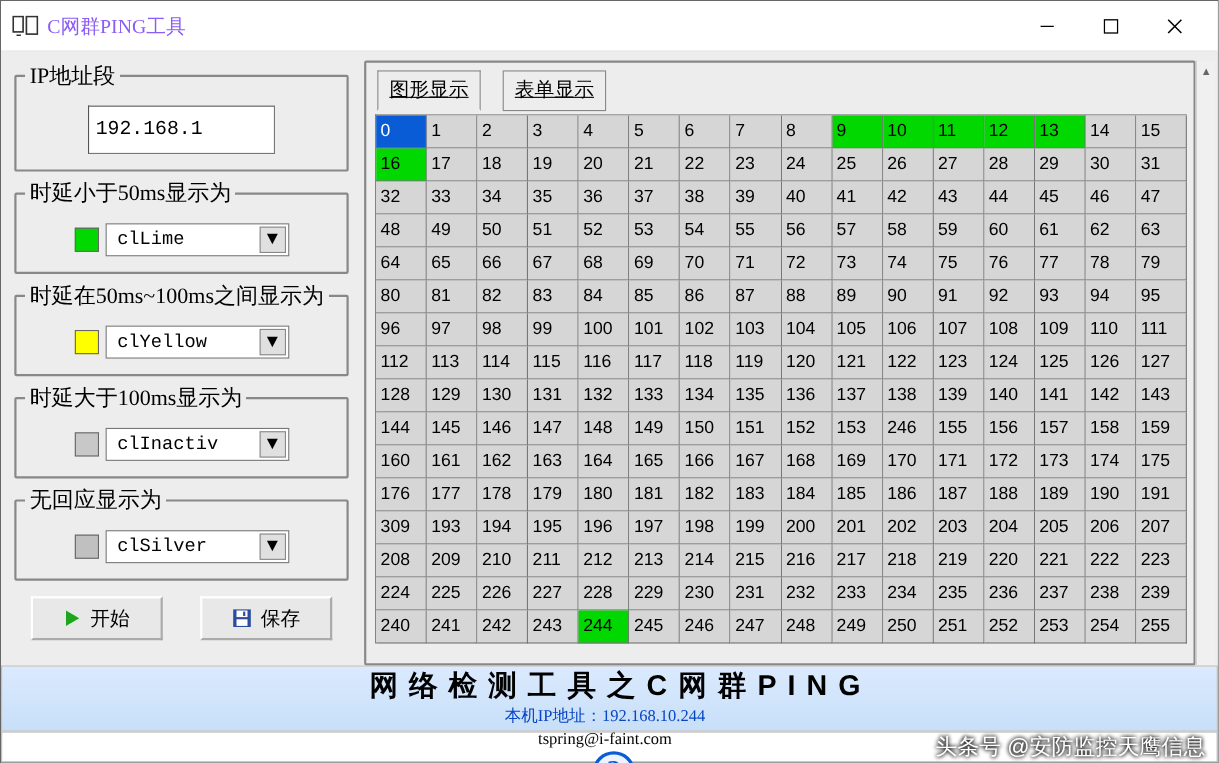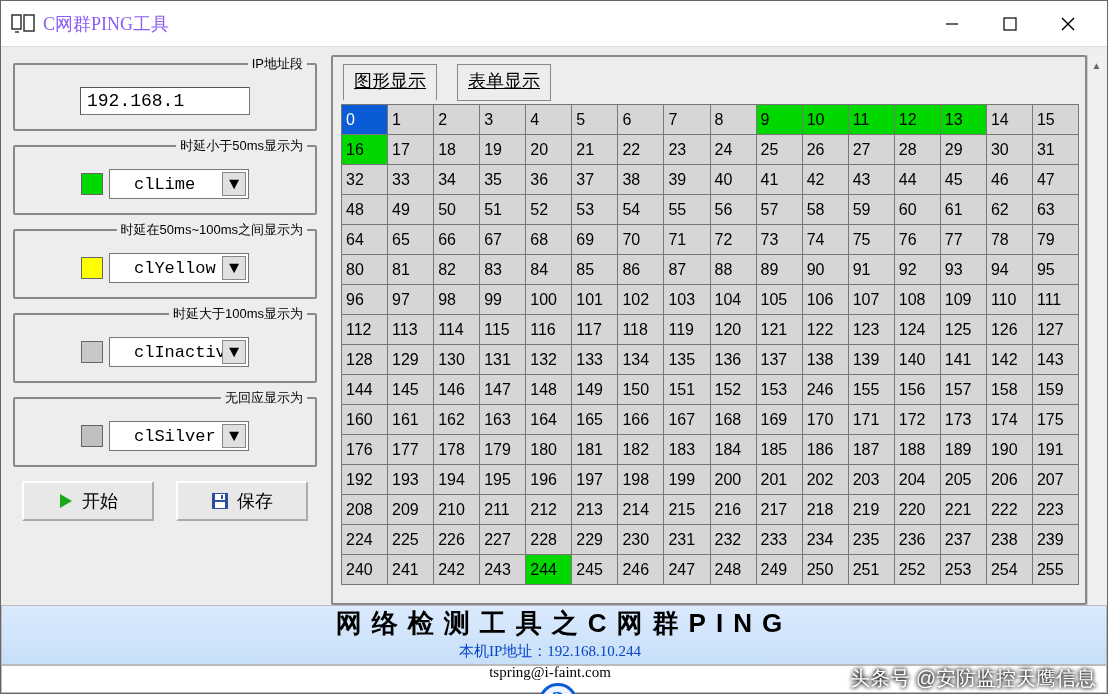--- a/index.html
+++ b/index.html
@@ -37,55 +37,54 @@
     position: relative;
   }
   .left-col { width: 320px; display: flex; flex-direction: column; gap: 6px; padding-bottom: 6px;}
   fieldset.group {
     border: 2px solid #888;
     border-radius: 2px;
     padding: 10px 8px 14px 8px;
     margin: 0 8px;
   }
   fieldset.group legend {
-    font-size: 13px;
+    font-size: 20px;
     padding: 0 4px;
-    font-family: Liberation Sans, sans-serif;
-    text-align: right;
+    font-family: Liberation Serif, serif;
   }
   .ip-input {
     display: block;
     margin: 4px auto 0 auto;
     width: 170px;
-    height: 28px;
+    height: 44px;
     font-size: 18px;
     text-align: left;
     padding: 0 6px;
     font-family: "Courier New", monospace;
     border: 1px solid #777;
     border-top-color:#555; border-left-color:#555;
     background:#fff;
   }
   .color-row { display:flex; align-items:center; justify-content:center; gap:6px; margin-top:4px;}
   .swatch { width:22px; height:22px; border:1px solid #666; }
   .combo {
-    width: 140px; height: 30px;
+    width: 167px; height: 30px;
     border:1px solid #777; background:#fff;
-    display:flex; align-items:center; padding:0 24px;
+    display:flex; align-items:center; padding:0 10px;
     font-family:"Courier New",monospace; font-size:17px;
     position:relative;
   }
   .combo .arrow {
     position:absolute; right:2px; top:2px; bottom:2px; width:24px;
     border:1px solid #888; background:#e0e0e0;
     display:flex; align-items:center; justify-content:center;
   }
   .btnrow { display:flex; justify-content:space-around; padding:8px 6px 0 6px; }
   .btn {
-    width:132px; height:40px;
+    width:120px; height:40px;
     background:#e8e8e8;
     border:2px outset #fff;
     display:flex; align-items:center; justify-content:center; gap:8px;
     font-size:18px;
     font-family:"Microsoft YaHei","SimSun",sans-serif;
   }
   .right-col { flex:1; border:2px solid #888; border-radius:2px; margin-right:20px; padding:6px 6px 6px 8px; position:relative;}
   .tabs { display:flex; gap:20px; padding-left:2px; margin-bottom:4px;text-decoration:underline;}
   .tab {
     padding:4px 10px 6px 10px;
@@ -453,21 +452,21 @@
           <div class="cell">182</div>
           <div class="cell">183</div>
           <div class="cell">184</div>
           <div class="cell">185</div>
           <div class="cell">186</div>
           <div class="cell">187</div>
           <div class="cell">188</div>
           <div class="cell">189</div>
           <div class="cell">190</div>
           <div class="cell">191</div>
-          <div class="cell">192</div>
+          <div class="cell">309</div>
           <div class="cell">193</div>
           <div class="cell">194</div>
           <div class="cell">195</div>
           <div class="cell">196</div>
           <div class="cell">197</div>
           <div class="cell">198</div>
           <div class="cell">199</div>
           <div class="cell">200</div>
           <div class="cell">201</div>
           <div class="cell">202</div>

